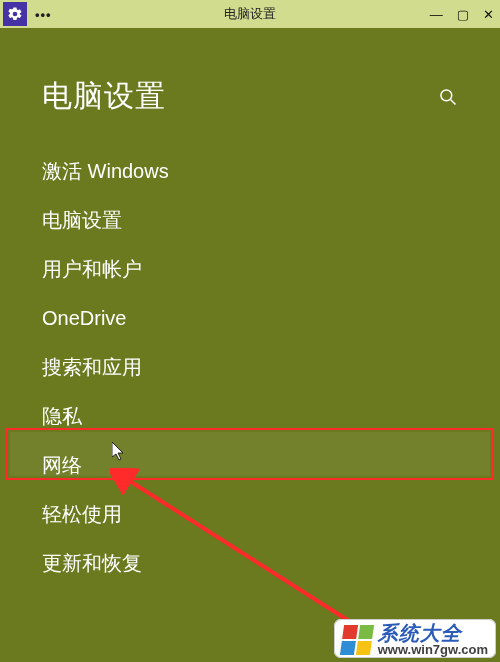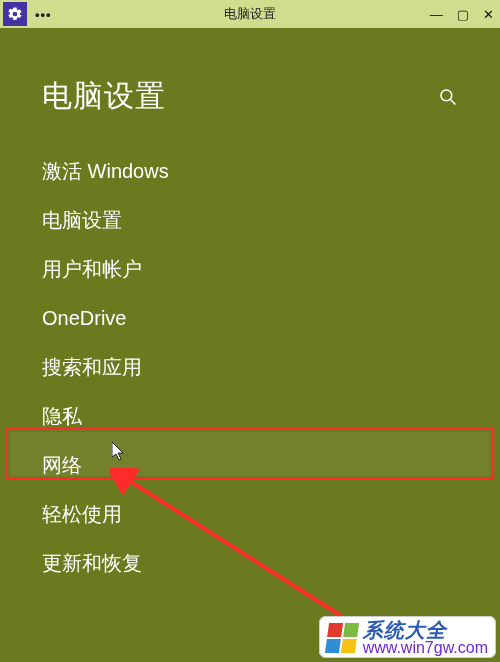--- a/index.html
+++ b/index.html
@@ -145,23 +145,23 @@
   .watermark .win-logo div:nth-child(4){background:#f6c213;}
   .watermark .texts { display:flex; flex-direction:column; line-height:1; }
   .watermark .line1 {
     font-weight: 700;
     font-style: italic;
     font-size: 20px;
     color: #2a5bb8;
     letter-spacing: 1px;
   }
   .watermark .line2 {
-    font-size: 16px;
-    color: #6d28d9;
-    font-weight: 400;
+    font-size: 13px;
+    color: #404040;
+    font-weight: 700;
   }
 </style>
 </head>
 <body>
 
 <div class="titlebar">
   <div class="gear-box">
     <svg viewBox="0 0 24 24">
         <path d="M19.4 13a7.6 7.6 0 0 0 .1-1 7.6 7.6 0 0 0-.1-1l2.1-1.6a.5.5 0 0 0 .1-.7l-2-3.4a.5.5 0 0 0-.6-.2l-2.5 1a7.3 7.3 0 0 0-1.7-1l-.4-2.6a.5.5 0 0 0-.5-.4h-4a.5.5 0 0 0-.5.4L9 4.1a7.3 7.3 0 0 0-1.7 1l-2.5-1a.5.5 0 0 0-.6.2l-2 3.4a.5.5 0 0 0 .1.7L4.4 10a7.6 7.6 0 0 0-.1 1 7.6 7.6 0 0 0 .1 1l-2.1 1.6a.5.5 0 0 0-.1.7l2 3.4a.5.5 0 0 0 .6.2l2.5-1a7.3 7.3 0 0 0 1.7 1l.4 2.6a.5.5 0 0 0 .5.4h4a.5.5 0 0 0 .5-.4l.4-2.6a7.3 7.3 0 0 0 1.7-1l2.5 1a.5.5 0 0 0 .6-.2l2-3.4a.5.5 0 0 0-.1-.7ZM12 15.5A3.5 3.5 0 1 1 15.5 12 3.5 3.5 0 0 1 12 15.5Z"></path>
       </svg>

